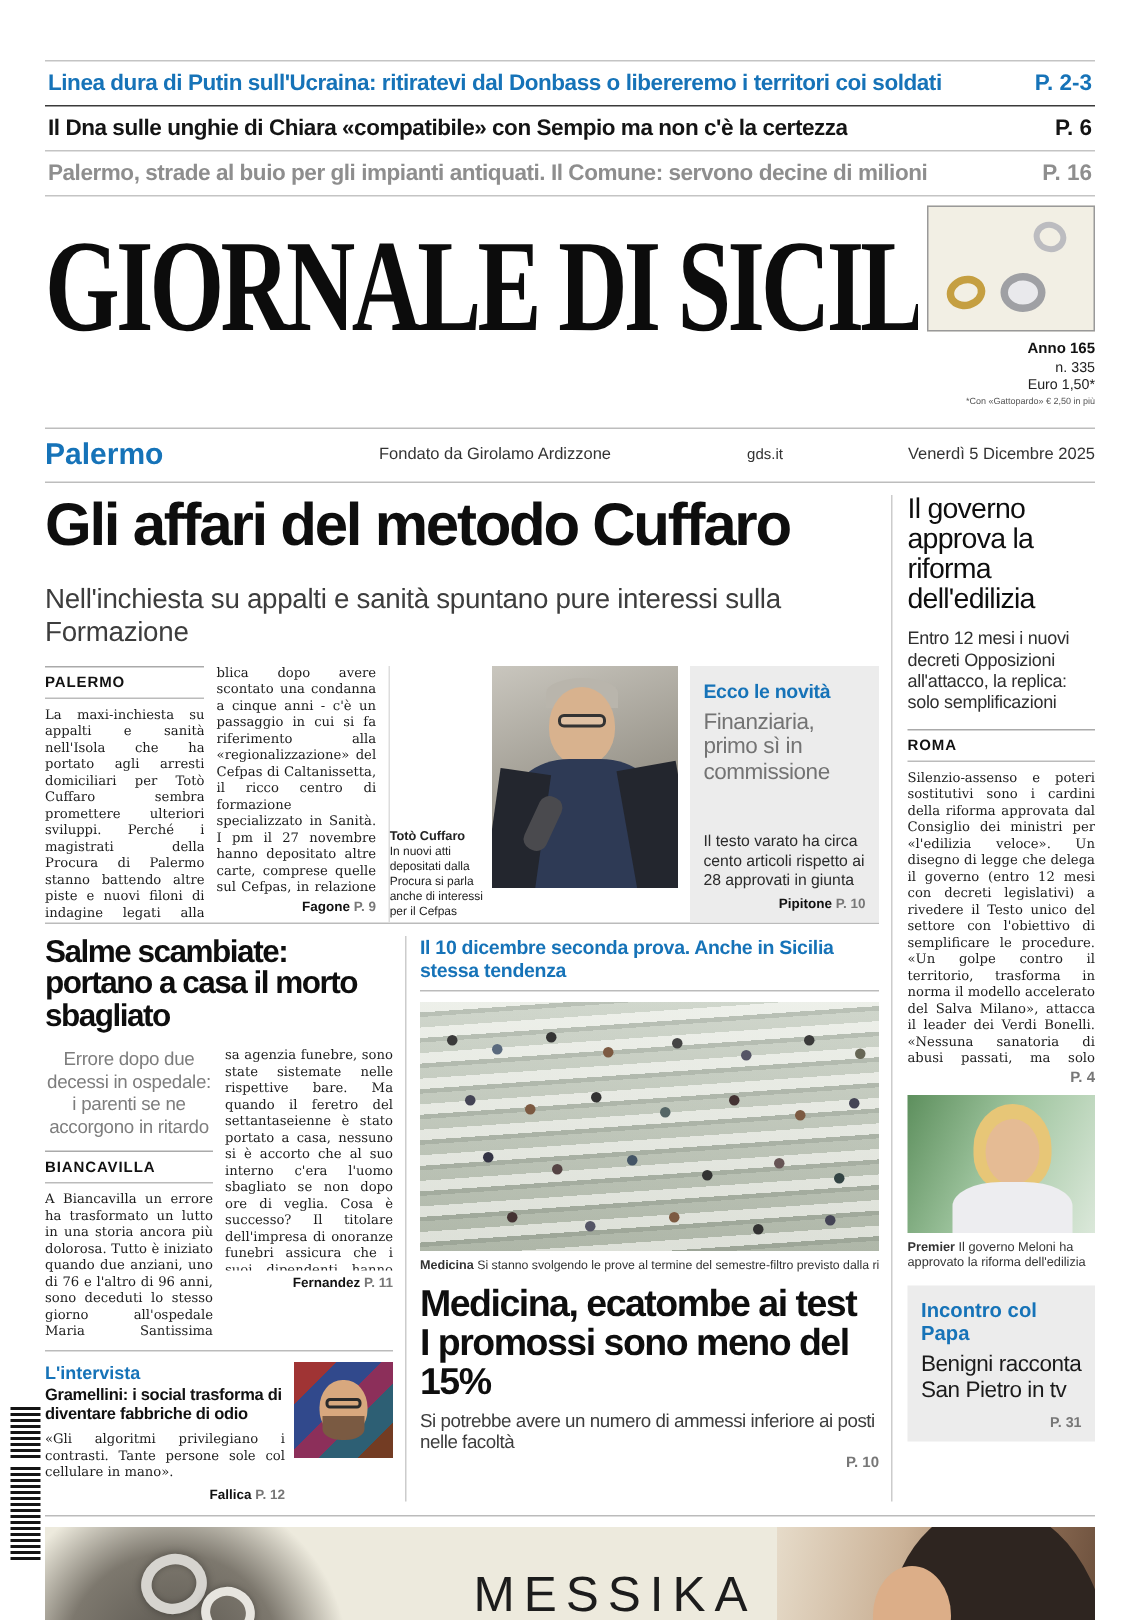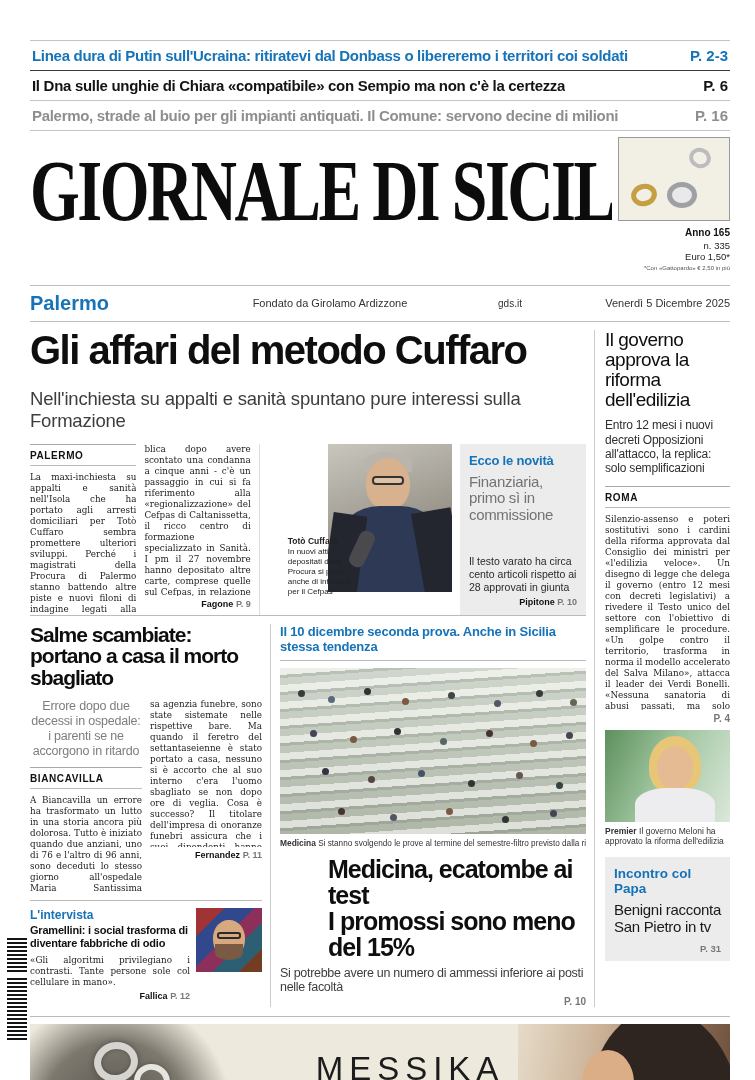--- a/index.html
+++ b/index.html
@@ -54,21 +54,21 @@
   .byline b { color:#111; } .byline span { color:#777; font-weight:700; }
   .lc3 { width:196px; margin-left:8px; border-left:1px solid #ddd; padding-left:8px; position:relative; }
   .photo-cuffaro { position:absolute; right:0; top:0; width:124px; height:148px; overflow:hidden; background:linear-gradient(160deg,#c9c6be,#9a968c 55%,#7e7a72); }
   .cf-head { position:absolute; left:38px; top:14px; width:44px; height:52px; border-radius:50% 50% 46% 46%; background:#d8b28e; }
   .cf-hair { position:absolute; left:36px; top:8px; width:48px; height:20px; border-radius:50% 50% 0 0; background:#b9b5ac; }
   .cf-glasses { position:absolute; left:44px; top:32px; width:32px; height:9px; border:2px solid #333; border-radius:4px; background:rgba(255,255,255,.2); }
   .cf-body { position:absolute; left:10px; top:62px; width:104px; height:90px; border-radius:40% 40% 0 0; background:#2e3a55; }
   .cf-jacket { position:absolute; left:0; top:70px; width:34px; height:80px; background:#23262e; transform:rotate(8deg); }
   .cf-jacket2 { position:absolute; right:-6px; top:66px; width:40px; height:84px; background:#23262e; transform:rotate(-10deg); }
   .cf-mic { position:absolute; left:26px; top:86px; width:16px; height:38px; border-radius:7px; background:#4a4a4e; transform:rotate(25deg); }
-  .cf-caption { position:absolute; left:0; bottom:18px; width:64px; font-size:8px; line-height:10px; color:#222;margin-left:28px; }
+  .cf-caption { position:absolute; left:0; bottom:2px; width:64px; font-size:8px; line-height:10px; color:#222; }
   .cf-caption b { font-size:8.5px; }
   .lc4 { width:128px; margin-left:8px; }
   .graybox { background:#ececec; height:100%; padding:9px 9px 8px; display:flex; flex-direction:column; }
   .gb-kicker { color:#1673b8; font-size:13px; font-weight:800; letter-spacing:-0.2px; }
   .gb-head { font-size:15px; font-weight:400; color:#737373; line-height:1.12; margin-top:6px; letter-spacing:-0.3px; }
   .gb-body { font-size:10.5px; color:#2a2a2a; line-height:1.25; margin-top:auto; }
   .gb-byline { text-align:right; font-size:9px; margin-top:2px; }
 
   
   .mid-row { display:flex; margin-top:8px; }
@@ -95,21 +95,21 @@
   .med-kicker { color:#1673b8; font-size:13px; font-weight:800; letter-spacing:-0.2px; padding-bottom:6px; border-bottom:1px solid #bbb; }
   .photo-lecture { margin-top:7px; width:100%; height:166px; position:relative; overflow:hidden; background:linear-gradient(#dde3da,#b4bcae); }
   .lh-rows { position:absolute; inset:0; background:repeating-linear-gradient(176deg, rgba(248,248,244,.6) 0 7px, rgba(96,106,92,.28) 7px 10px, rgba(150,158,142,.18) 10px 17px); }
   .lh-heads { position:absolute; left:18px; top:22px; width:7px; height:7px; border-radius:50%; background:#3a3a3a;
     box-shadow: 30px 6px 0 #5a6a7e, 66px -2px 0 #333, 104px 8px 0 #7c5a42, 150px 2px 0 #444, 196px 10px 0 #556, 238px 0 0 #3a3a3a, 272px 9px 0 #665,
       12px 40px 0 #445, 52px 46px 0 #7c5a42, 96px 38px 0 #333, 142px 48px 0 #566, 188px 40px 0 #433, 232px 50px 0 #7c5a42, 268px 42px 0 #445,
       24px 78px 0 #334, 70px 86px 0 #544, 120px 80px 0 #456, 170px 90px 0 #333, 218px 82px 0 #655, 258px 92px 0 #344,
       40px 118px 0 #433, 92px 124px 0 #556, 148px 118px 0 #7c5a42, 204px 126px 0 #333, 252px 120px 0 #445; }
   .med-caption { font-size:8.2px; color:#333; margin-top:4px; white-space:nowrap; overflow:hidden; }
   .med-caption b { font-size:8.4px; }
-  .med-head { margin-top:8px; font-size:25px; font-weight:800; letter-spacing:-1px; line-height:1.04; color:#0e0e0e;margin-left:48px; }
+  .med-head { margin-top:8px; font-size:25px; font-weight:800; letter-spacing:-1px; line-height:1.04; color:#0e0e0e; }
   .med-deck { font-size:12.5px; color:#3d3d3d; margin-top:6px; letter-spacing:-0.3px; }
   .med-page { text-align:right; font-size:10px; font-weight:700; color:#777; margin-top:2px; }
 
   
   .rc-head { font-size:19px; font-weight:400; letter-spacing:-0.5px; line-height:1.06; color:#0e0e0e; }
   .rc-deck { font-size:12px; color:#2f2f2f; line-height:1.2; margin-top:8px; letter-spacing:-0.2px; }
   .rc-kicker { margin-top:10px; }
   .rc-body { height:196px; overflow:hidden; }
   .rc-page { text-align:right; font-size:10px; font-weight:700; color:#777; margin:3px 0 6px; }
   .photo-meloni { width:100%; height:92px; position:relative; overflow:hidden; background:linear-gradient(115deg,#5d8f5d,#9ec49e 45%,#dbe8da); }

